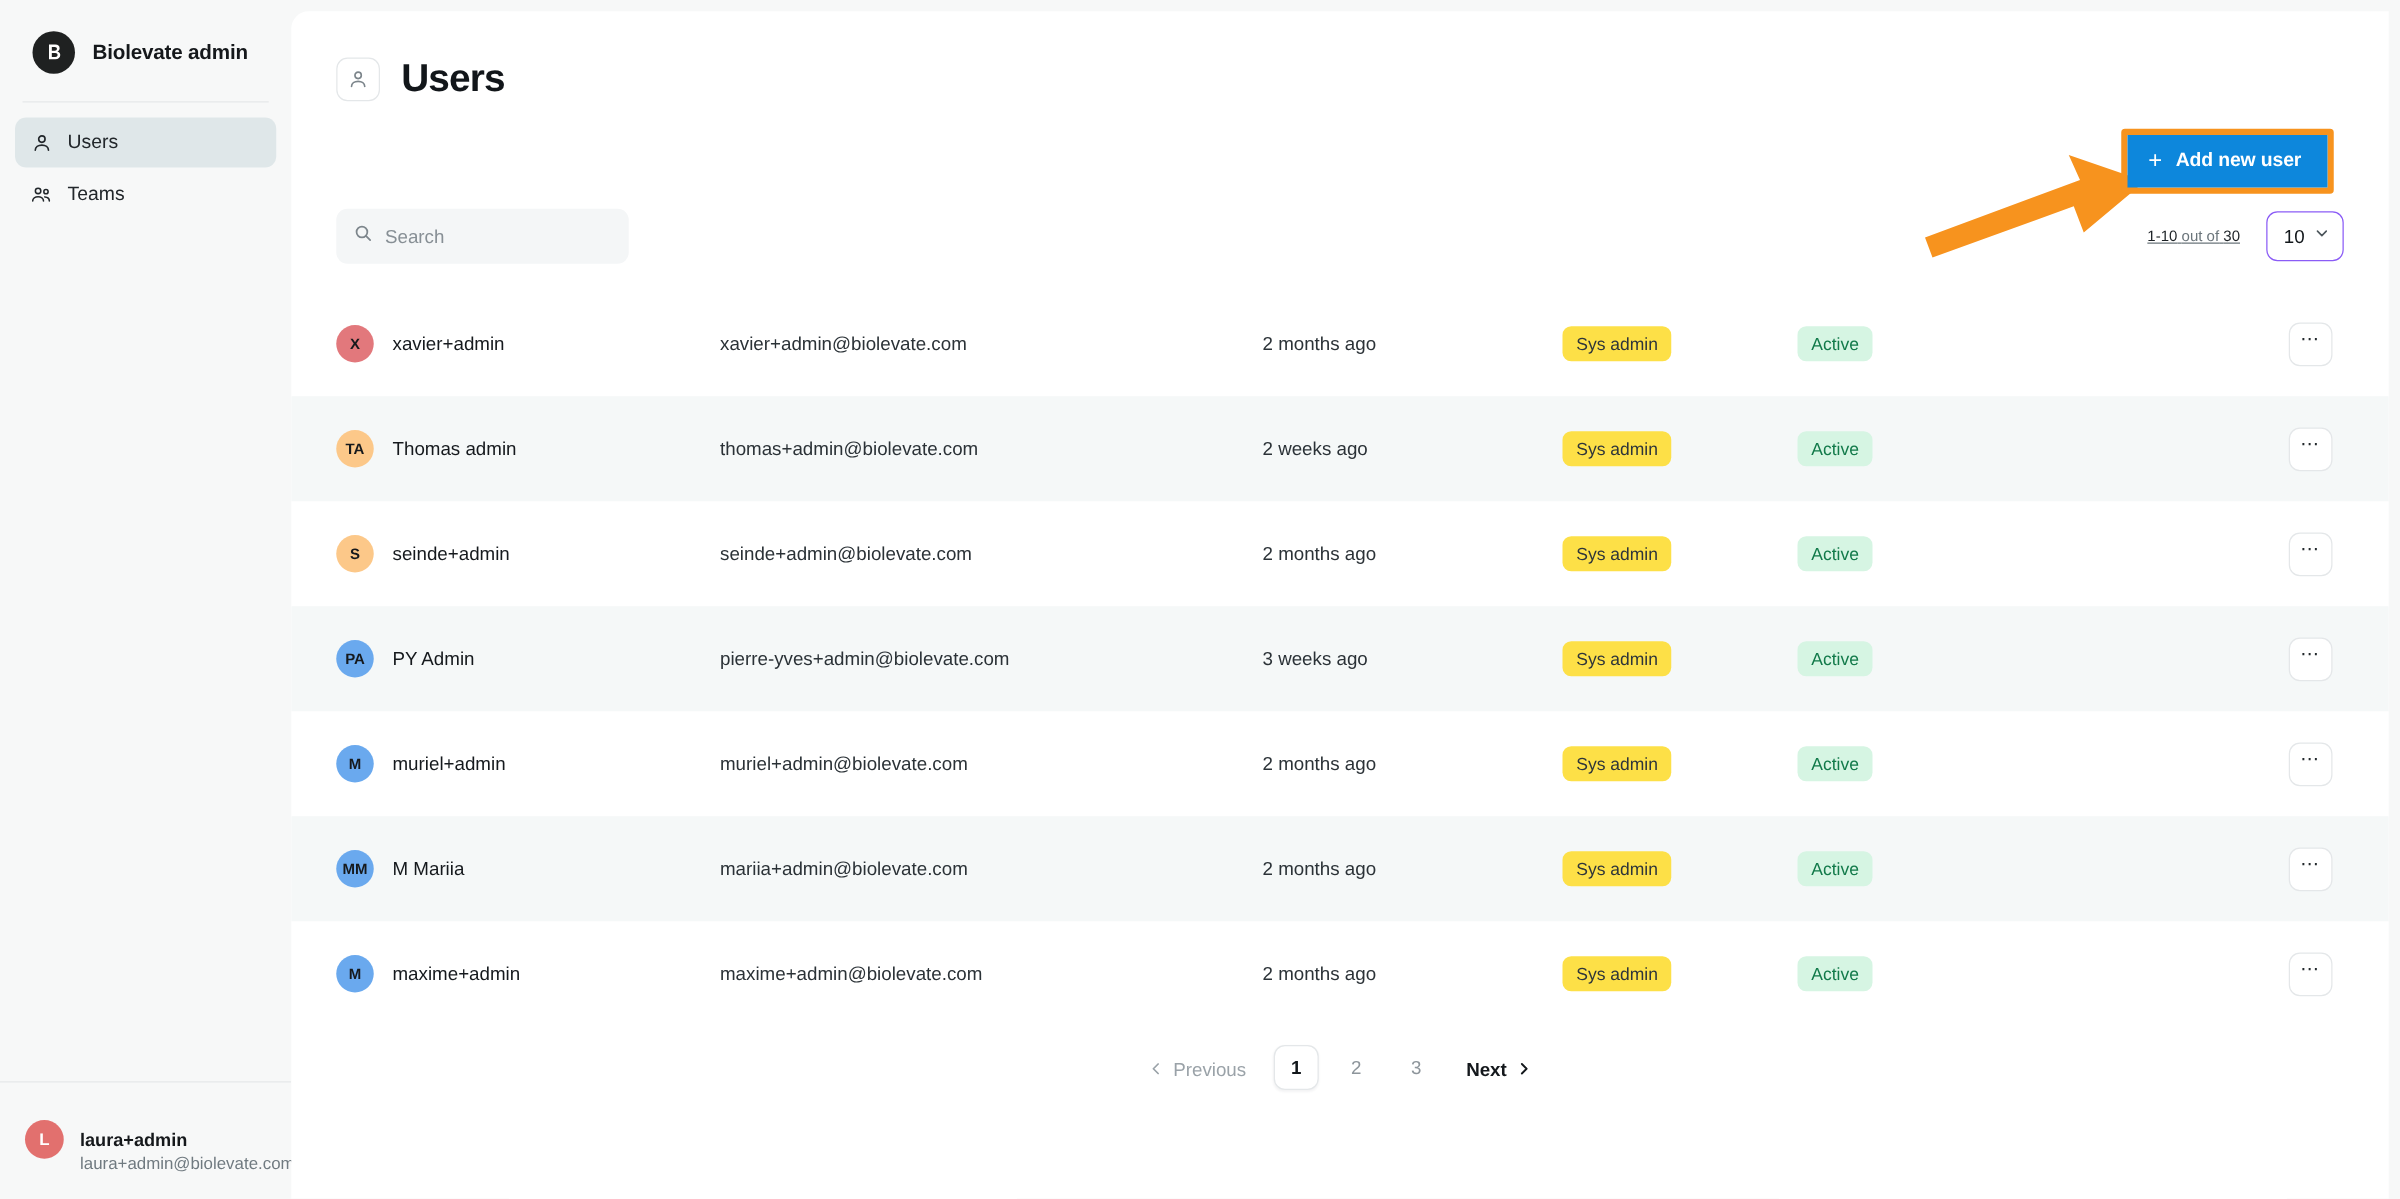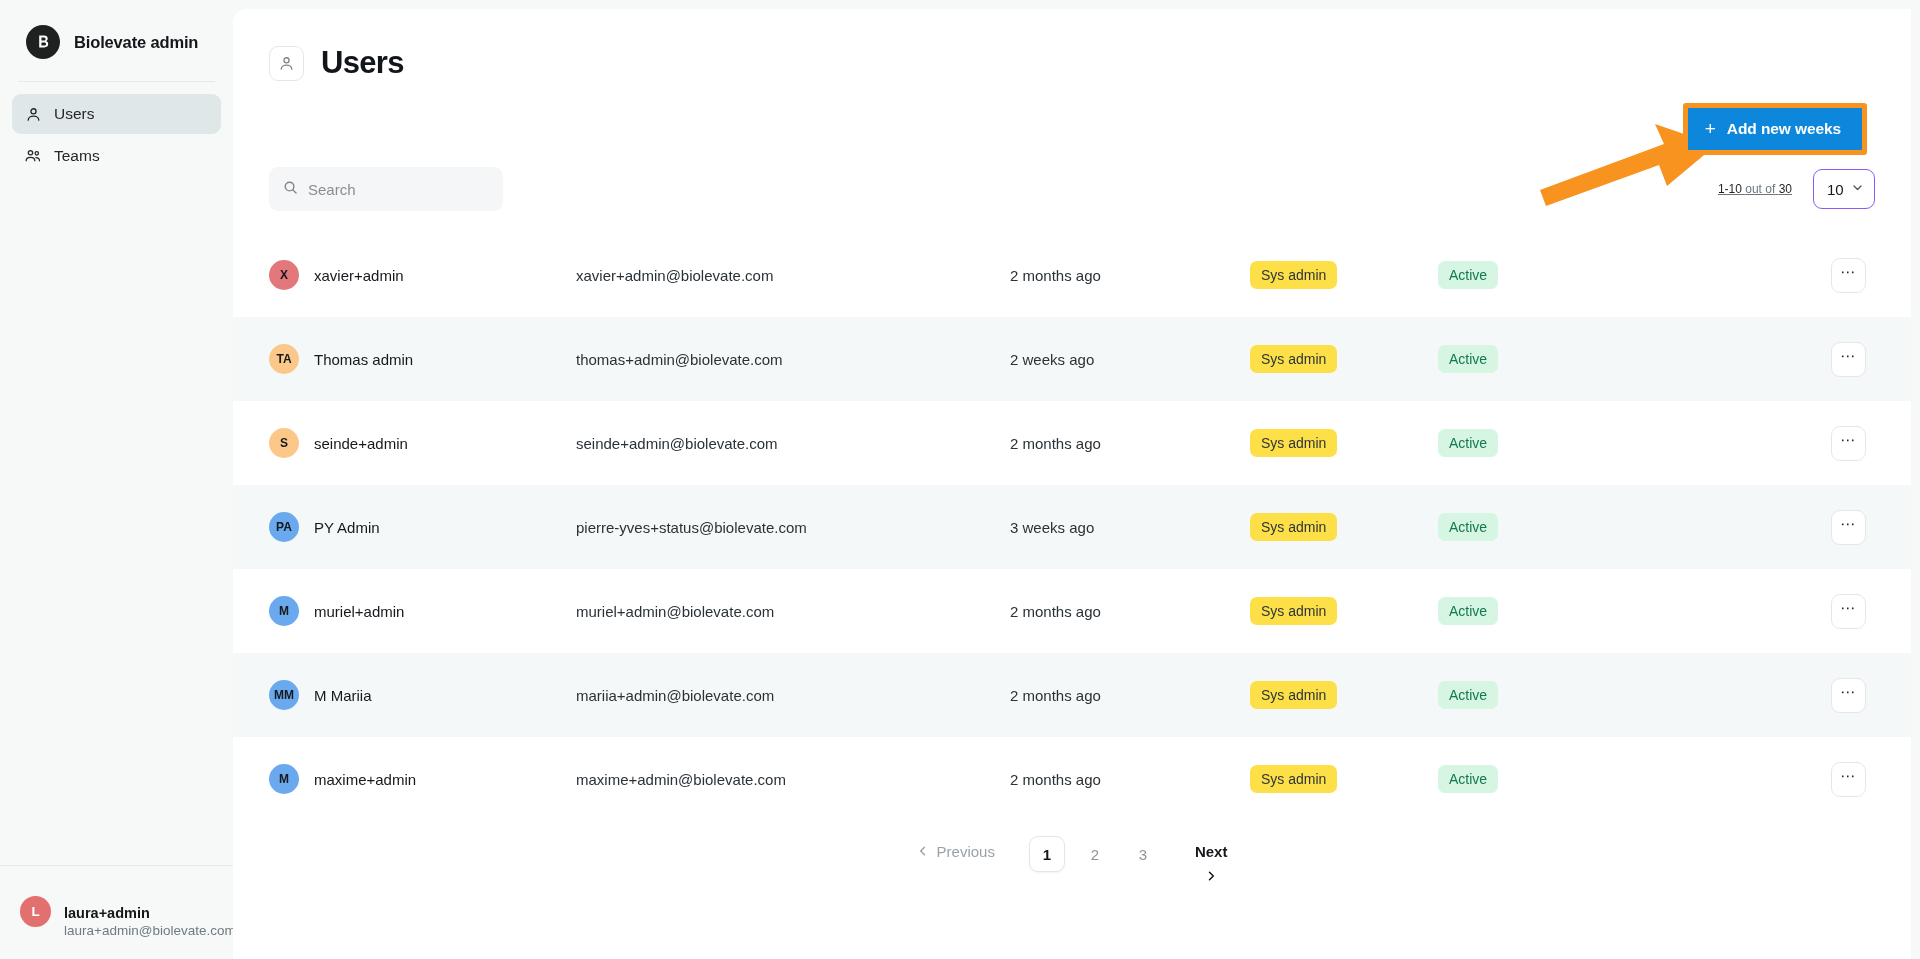--- a/index.html
+++ b/index.html
@@ -193,29 +193,29 @@
   .kebab {
     width: 35px; height: 35px; border-radius: 9px;
     border: 1px solid #e4e7e9; background: #fff;
     display: flex; align-items: center; justify-content: center;
     cursor: pointer; letter-spacing: 1.6px; font-size: 15px;
     color: #22282c; padding-bottom: 6px; line-height: 0;
   }
 
   
   .pagination {
-    display: flex; align-items: flex-start; justify-content: center;
-    gap: 18px; margin-top: 15px;
+    display: flex; align-items: flex-end; justify-content: center;
+    gap: 6px; margin-top: 15px;
   }
   .pg-prev, .pg-next {
     display: flex; align-items: center; gap: 8px;
     font-size: 15px; cursor: pointer; padding: 7px 10px;
   }
   .pg-prev { color: #9aa2a8; }
-  .pg-next { color: #14181c; font-weight: 700; flex-direction: column; }
+  .pg-next { color: #14181c; font-weight: 700; }
   .pg-num {
     width: 36px; height: 36px; border-radius: 9px;
     display: flex; align-items: center; justify-content: center;
     font-size: 15px; color: #8d959b; cursor: pointer; margin: 0 6px;
   }
   .pg-num.current {
     border: 1px solid #e4e7e9; color: #12171b; font-weight: 700;
     background: #fff;
     box-shadow: 0 1px 2px rgba(16,24,40,0.05);
   }
@@ -288,21 +288,21 @@
         <path d="M3.4 15c0-2.6 2.5-4.3 5.6-4.3s5.6 1.7 5.6 4.3"></path>
       </svg>
     </div>
     <h1 class="page-title">Users</h1>
   </div>
 
   <div class="toolbar-row">
     <span class="add-btn-frame">
       <button class="add-btn">
         <span class="plus-ico">+</span>
-        <span>Add new weeks</span>
+        <span>Add new user</span>
       </button>
     </span>
   </div>
 
   <div class="search-row">
     <div class="search-box">
       <span>
         <svg width="15" height="15" viewBox="0 0 16 16" fill="none" stroke="#7d868c" stroke-width="1.5" stroke-linecap="round">
           <circle cx="7" cy="7" r="4.6"></circle>
           <path d="M10.4 10.4L14 14"></path>
@@ -367,21 +367,21 @@
             <div class="c-status"><span class="badge-status">Active</span></div>
             <div class="c-actions">
               <button class="kebab">⋯</button>
             </div>
           </div>
           <div class="row alt">
             <div class="c-user">
               <span class="avatar" style="background: rgb(106, 169, 238);">PA</span>
               <span class="uname">PY Admin</span>
             </div>
-            <div class="c-email cell-text">pierre-yves+status@biolevate.com</div>
+            <div class="c-email cell-text">pierre-yves+admin@biolevate.com</div>
             <div class="c-created cell-muted">3 weeks ago</div>
             <div class="c-role"><span class="badge-role">Sys admin</span></div>
             <div class="c-status"><span class="badge-status">Active</span></div>
             <div class="c-actions">
               <button class="kebab">⋯</button>
             </div>
           </div>
           <div class="row">
             <div class="c-user">
               <span class="avatar" style="background: rgb(106, 169, 238);">M</span>

